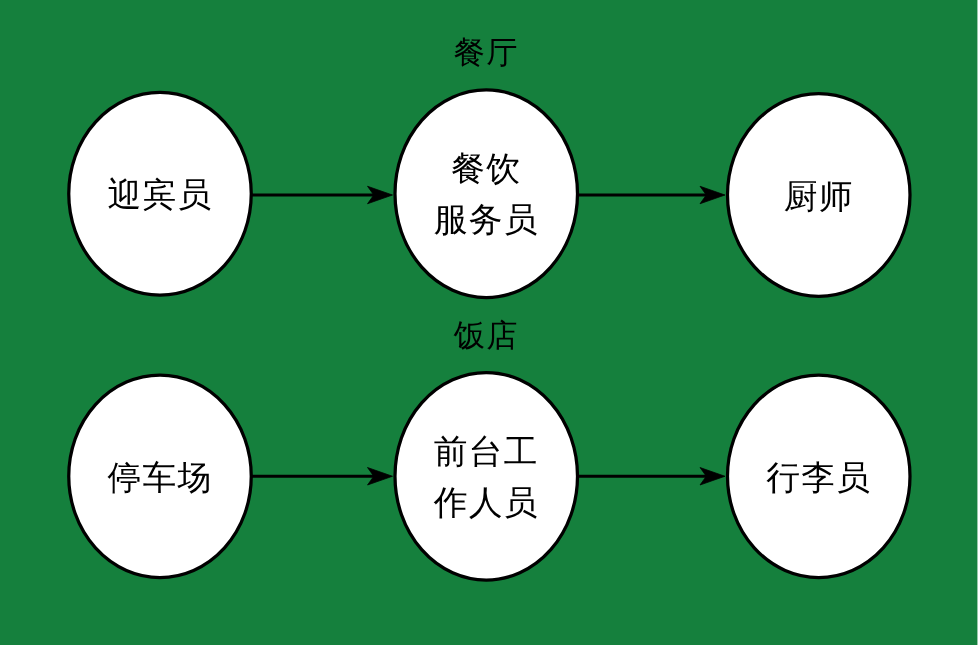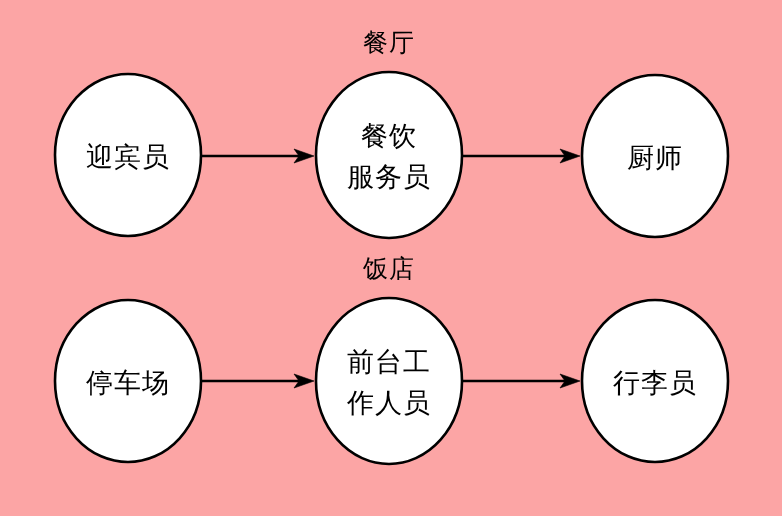--- a/index.html
+++ b/index.html
@@ -4,21 +4,21 @@
 <style>
   html, body {
     margin: 0;
     padding: 0;
     background: #ffffff;
   }
   #canvas {
     position: relative;
     width: 782px;
     height: 516px;
-    background: #fca5a5;
+    background: #15803d;
     overflow: hidden;
     font-family: "DejaVu Serif", "Liberation Serif", serif;
   }
   #diagram-svg {
     position: absolute;
     left: 0;
     top: 0;
     width: 782px;
     height: 516px;
     display: block;

